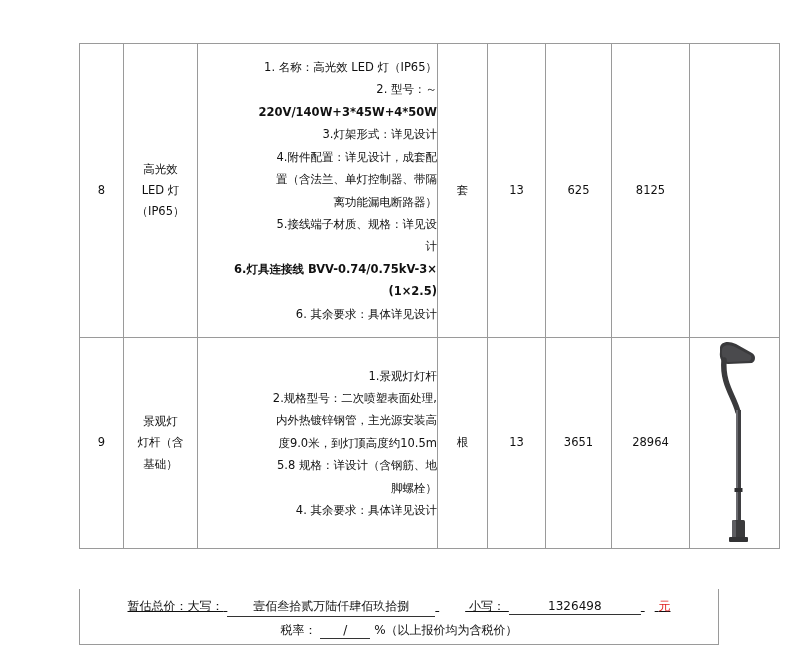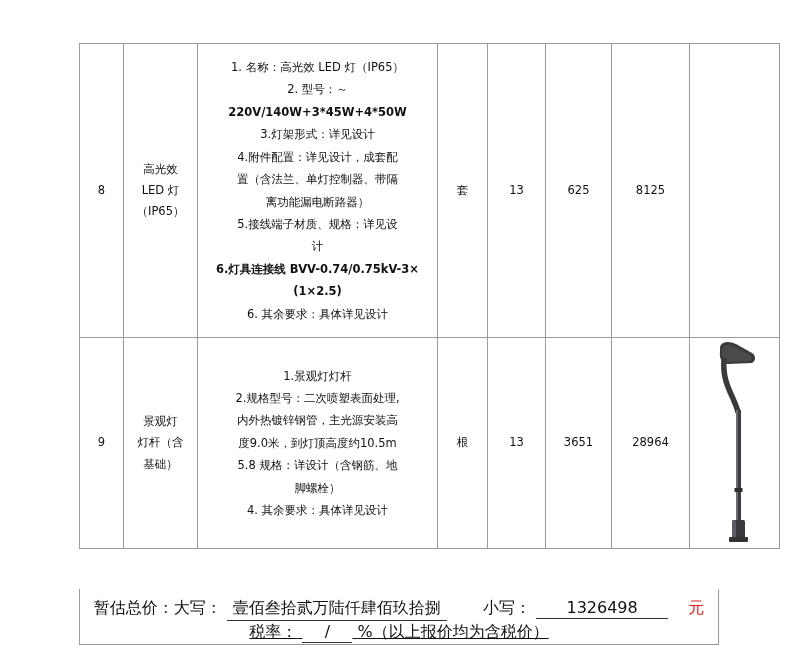--- a/index.html
+++ b/index.html
@@ -48,21 +48,21 @@
     text-align: center;
     line-height: 1.7;
   }
   .cell-name {
     text-align: center;
     line-height: 1.85;
     padding: 4px 3px;
     font-size: 11.5px;
   }
   .cell-spec {
-    text-align: center;
+    text-align: right;
     padding: 10px 9px 10px 10px;
     line-height: 1.95;
     font-size: 11.5px;
   }
   .cell-spec p {
     margin: 0;
   }
   .mono-ish {
     letter-spacing: 0;
     font-weight: bold;
@@ -89,31 +89,31 @@
     height: 56px;
     border: 1px solid #9a9a9a;
     border-top: none;
     box-sizing: border-box;
   }
   .footer-line1 {
     position: absolute;
     left: 0; top: 9px;
     width: 100%;
     text-align: center;
-    font-size: 16px;
+    font-size: 12px;
     white-space: nowrap;
+    text-decoration: underline;
   }
   .footer-line2 {
     position: absolute;
     left: 0; top: 33px;
     width: 100%;
     text-align: center;
-    font-size: 16px;
+    font-size: 12px;
     white-space: nowrap;
-    text-decoration: underline;
   }
   .uline {
     display: inline-block;
     border-bottom: 1px solid #333;
     text-align: center;
     padding: 0 6px 1px 6px;
   }
   .u-big { min-width: 196px; }
   .u-num { min-width: 120px; }
   .u-rate { min-width: 38px; }

